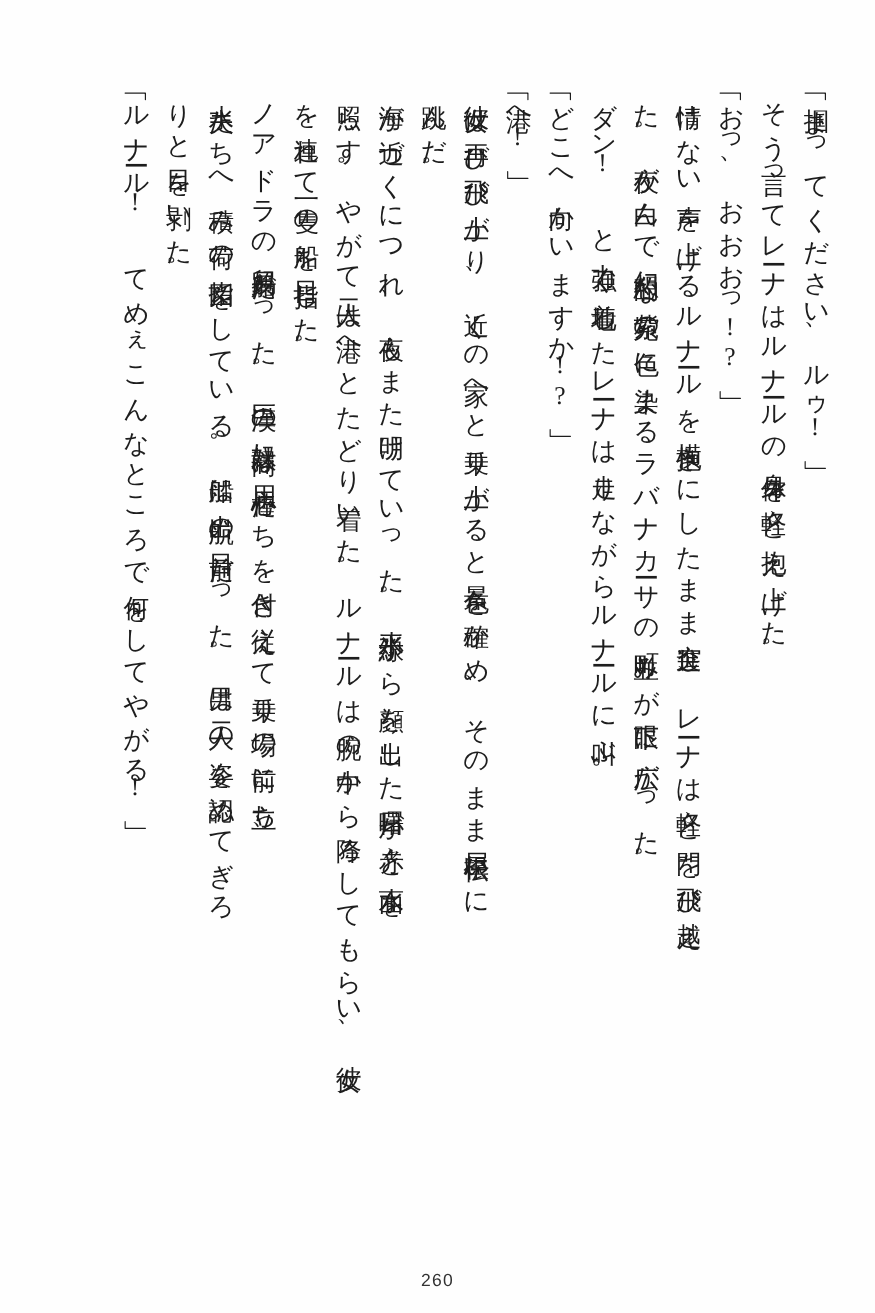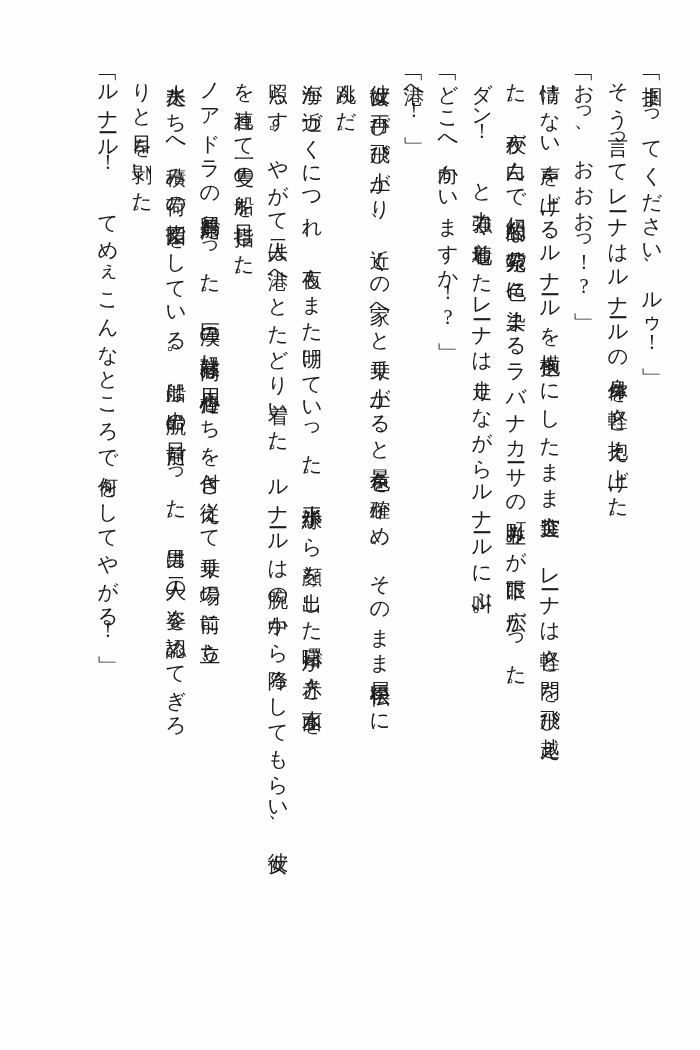--- a/index.html
+++ b/index.html
@@ -88,14 +88,15 @@
     <div class="column">跳んだ。</div>
     <div class="column">海が近づくにつれ、夜もまた明けていった。水平線から顔を出した曙日が赤々と水面を</div>
     <div class="column">照らす。やがて二人は港へとたどり着いた。ルナールは腕の中から降ろしてもらい、彼女</div>
     <div class="column">を連れて一隻の船を目指した。</div>
     <div class="column">ノアドラの貿易船だった。巨漢の奴隷商は用心棒たちを付き従えて乗り場の前に立ち、</div>
     <div class="column">水夫たちへ積み荷の指図をしている。船は出航の目前だった。男は二人の姿を認めてぎろ</div>
     <div class="column">りと目を剥いた。</div>
     <div class="column">「ルナール! てめぇこんなところで何をしてやがる!」</div>
   </div>
 
+  <div id="page-number">260</div>
   <div id="page-edge"></div>
 </div>
 
 </body></html>

